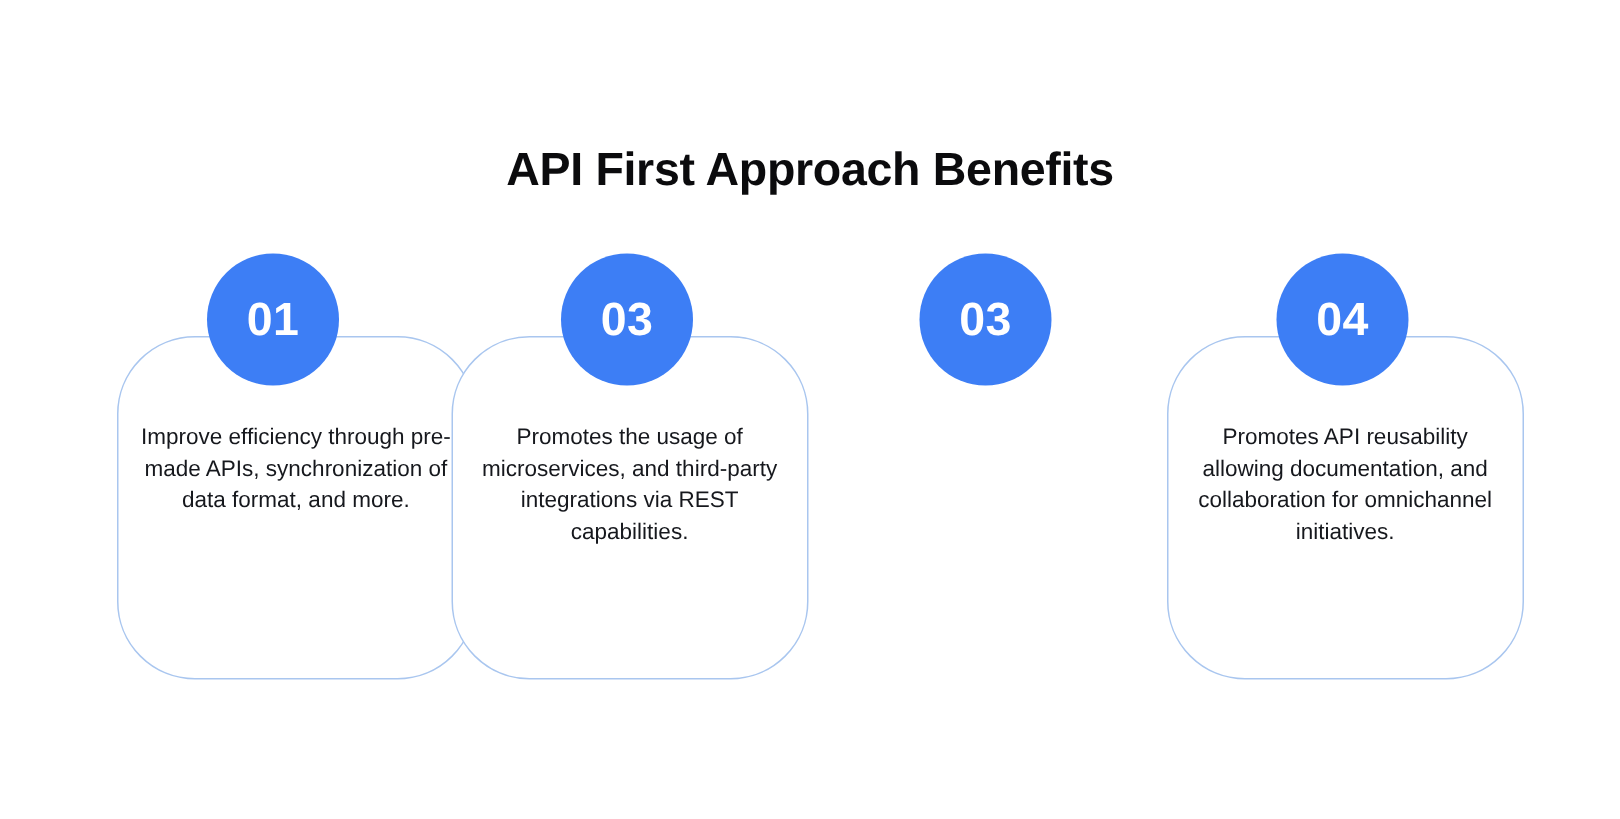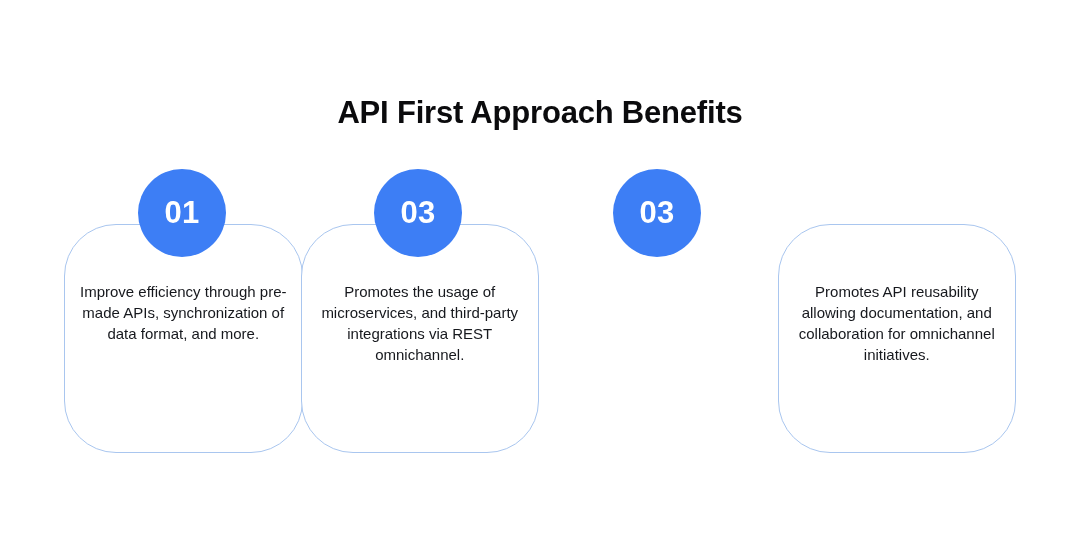--- a/index.html
+++ b/index.html
@@ -48,21 +48,21 @@
   .benefit-card {
     position: absolute;
     top: 0;
     width: 238.5px;
     height: 229px;
     box-sizing: border-box;
     border: 1px solid #a9c6ef;
     border-radius: 52px;
     background: #ffffff;
   }
-  .benefit-card.c0 { left: 2px; }
+  .benefit-card.c0 { left: 16px; }
   .benefit-card.c1 { left: 238.5px; }
   .benefit-card.c2 { left: 477px; }
   .benefit-card.c3 { left: 715.5px; }
 
   .card-text {
     position: absolute;
     left: 14px;
     right: 14px;
     top: 56px;
     text-align: center;
@@ -116,21 +116,21 @@
 
   <div id="page-title">API First Approach Benefits</div>
 
   <div id="cards-row">
 
     <div class="benefit-card c0">
       <div class="card-text">Improve efficiency through pre-made APIs, synchronization of data format, and more.</div>
     </div>
 
     <div class="benefit-card c1">
-      <div class="card-text">Promotes the usage of microservices, and third-party integrations via REST omnichannel.</div>
+      <div class="card-text">Promotes the usage of microservices, and third-party integrations via REST capabilities.</div>
     </div>
 
 
     <div class="benefit-card c3">
       <div class="card-text">Promotes API reusability allowing documentation, and collaboration for omnichannel initiatives.</div>
     </div>
 
   </div>
 
   <div id="badges">
@@ -140,16 +140,19 @@
     </div>
 
     <div class="number-badge b1">
       <div class="badge-number">03</div>
     </div>
 
     <div class="number-badge b2">
       <div class="badge-number">03</div>
     </div>
 
+    <div class="number-badge b3">
+      <div class="badge-number">04</div>
+    </div>
 
   </div>
 
 </div>
 
 </body></html>

